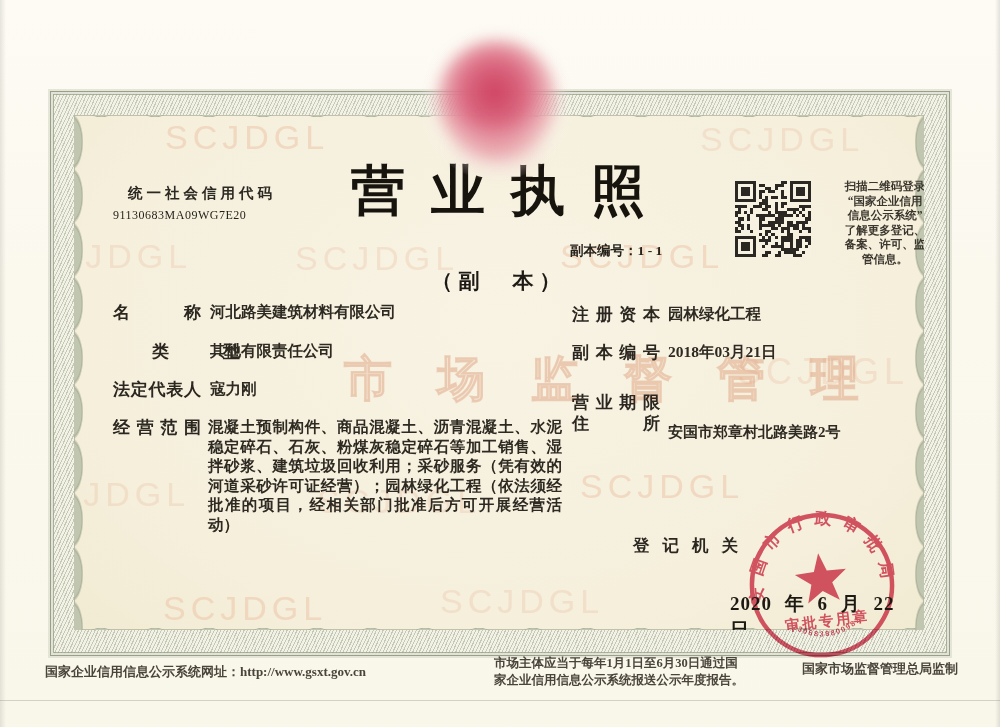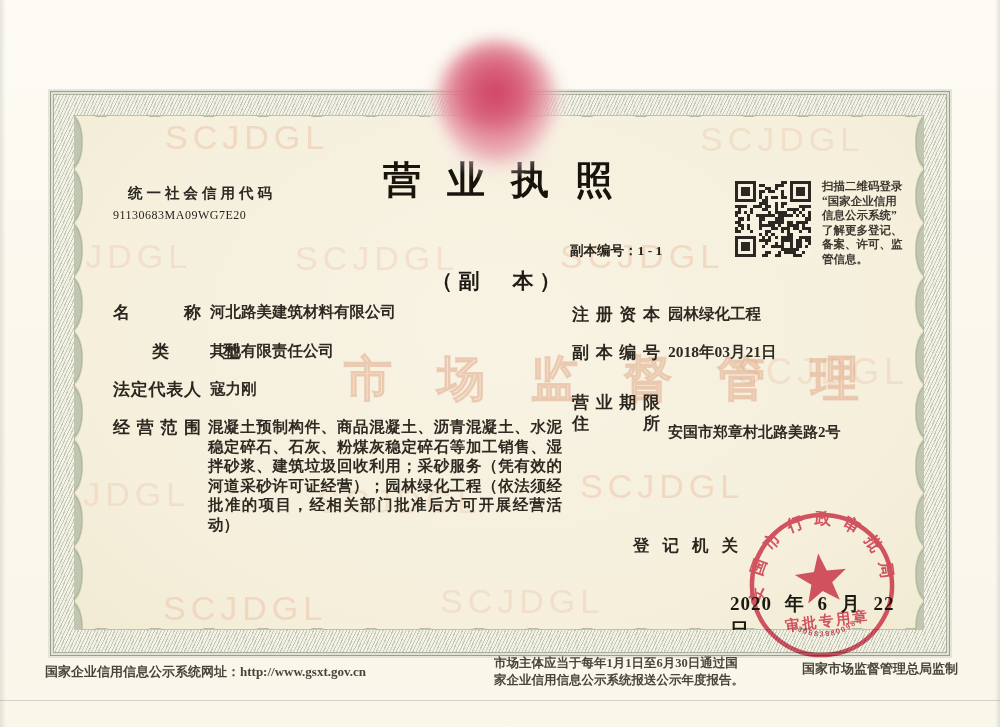--- a/index.html
+++ b/index.html
@@ -35,30 +35,30 @@
   .w10{left:89px;top:474px;} .w11{left:366px;top:467px;}
   .wm-center{position:absolute;z-index:1;left:270px;top:232px;font-family:"Liberation Sans",sans-serif;
       font-weight:800;font-size:48px;letter-spacing:16px;white-space:nowrap;
       color:rgba(221,156,122,0.14);-webkit-text-stroke:1px rgba(221,156,122,0.38);}
 
   
   .credit-label{position:absolute;z-index:4;left:54px;top:69px;font-family:"Liberation Sans",sans-serif;
       font-weight:700;font-size:14.5px;letter-spacing:4px;color:#2c2822;}
   .credit-code{position:absolute;z-index:4;left:39px;top:93px;font-size:12px;letter-spacing:0.5px;color:#221f19;}
   .title{position:absolute;z-index:4;left:214px;top:40px;width:420px;text-align:center;
-      font-family:"Liberation Sans",sans-serif;font-weight:900;font-size:38px;
+      font-family:"Liberation Sans",sans-serif;font-weight:900;font-size:54px;
       letter-spacing:26px;text-indent:26px;color:#17130d;}
   .subtitle{position:absolute;z-index:4;left:340px;top:120px;width:170px;text-align:center;
       font-size:21px;font-weight:700;letter-spacing:6px;color:#1d1914;margin-top:32px;}
   .copy-no{position:absolute;z-index:4;left:496px;top:127px;font-size:13.5px;font-weight:700;color:#26221b;}
 
   .qr{position:absolute;z-index:4;left:661px;top:66px;width:76px;height:76px;background:#f6f1e0;}
   .qr svg{display:block;}
   .qr-caption{position:absolute;z-index:4;left:748px;top:64px;width:126px;font-size:11.5px;line-height:14.5px;
-      font-weight:700;color:#3a362d;white-space:pre-line;}
+      font-weight:700;color:#3a362d;white-space:pre-line;text-align:center;}
 
   
   .row{position:absolute;z-index:4;}
   .flabel{display:inline-block;width:88px;font-family:"Liberation Sans",sans-serif;font-weight:700;
       font-size:17px;color:#2b2720;text-align:justify;text-align-last:justify;vertical-align:top;}
   .fvalue{position:absolute;z-index:4;font-size:15.5px;font-weight:600;color:#2e2a22;line-height:19.5px;}
   .lc{left:39px;} .rc{left:498px;}
   .y-name{top:186px;} .y-type{top:225px;margin-left:39px;} .y-legal{top:263px;} .y-scope{top:301px;}
   .y-cap{top:188px;}  .y-est{top:226px;}  .y-term{top:276px;}  .y-addr{top:297px;}
   .v-name{left:136px;top:187px;} .v-type{left:136px;top:226px;} .v-legal{left:136px;top:264px;}

